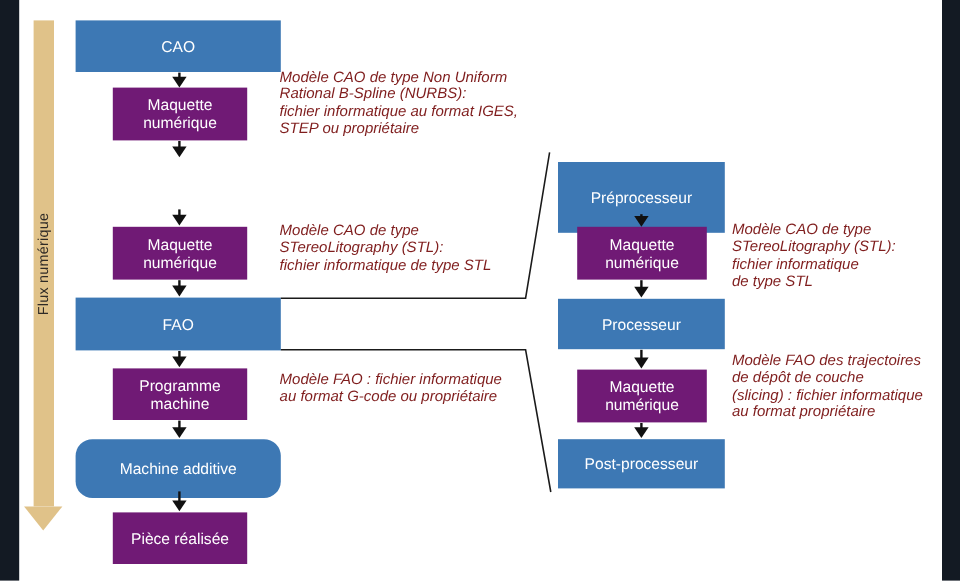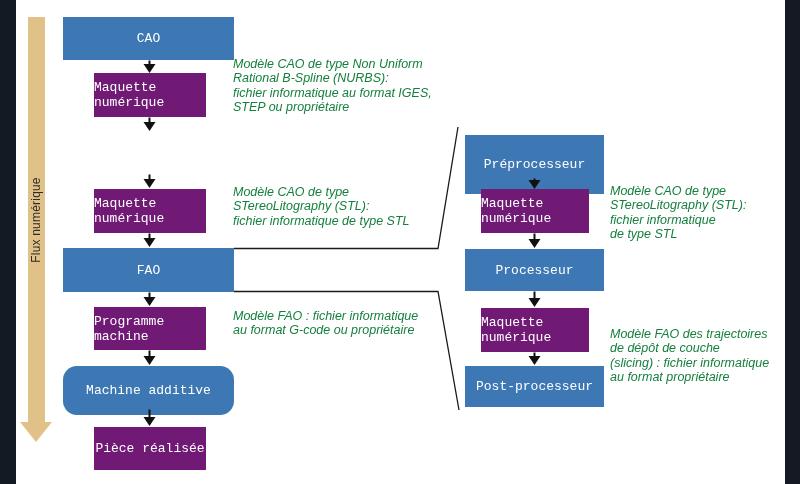--- a/index.html
+++ b/index.html
@@ -14,27 +14,27 @@
   .flux-bar  { position:absolute; left:28px; top:17px; width:17px; height:405px; background:#e0c289; }
   .flux-head { position:absolute; left:20px; top:422px; width:0; height:0;
                border-left:16.5px solid transparent; border-right:16.5px solid transparent;
                border-top:20px solid #e0c289; }
   .flux-label { position:absolute; left:36px; top:220px;
                 transform:translate(-50%,-50%) rotate(-90deg);
                 white-space:nowrap; font-size:12px; color:#2e2a26; letter-spacing:0.2px; }
 
   
   .box { position:absolute; display:flex; align-items:center; justify-content:center;
-         text-align:left; color:#ffffff; font-size:13px; line-height:15px;font-family:Liberation Mono, monospace; }
+         text-align:center; color:#ffffff; font-size:13px; line-height:15px; }
   .box.blue   { background:#3d78b4; }
   .box.orange { background:#701a75; }
 
   
   .note { position:absolute; font-style:italic; font-size:12.5px; line-height:14.4px;
-          color:#15803d; white-space:pre-line; }
+          color:#7f1d1d; white-space:pre-line; }
 
   svg.overlay { position:absolute; left:0; top:0; width:800px; height:484px; pointer-events:none; }
   .arrow line     { stroke:#111111; stroke-width:2; }
   .arrow polygon  { fill:#111111; }
   .connector      { fill:none; stroke:#1a1a1a; stroke-width:1.3; }
 </style>
 </head>
 <body>
 
 <div class="stage">
@@ -142,18 +142,18 @@
 STEP ou propriétaire</div>
   <div class="note" style="left:233px; top:185px; width:230px;">Modèle CAO de type
 STereoLitography (STL):
 fichier informatique de type STL</div>
   <div class="note" style="left:233px; top:309px; width:230px;">Modèle FAO : fichier informatique
 au format G-code ou propriétaire</div>
   <div class="note" style="left:610px; top:184px; width:180px;">Modèle CAO de type
 STereoLitography (STL):
 fichier informatique
 de type STL</div>
-  <div class="note" style="left:610px; top:293px; width:185px;margin-top:34px;">Modèle FAO des trajectoires
+  <div class="note" style="left:610px; top:293px; width:185px;">Modèle FAO des trajectoires
 de dépôt de couche
 (slicing) : fichier informatique
 au format propriétaire</div>
 
 </div>
 
 </body></html>

